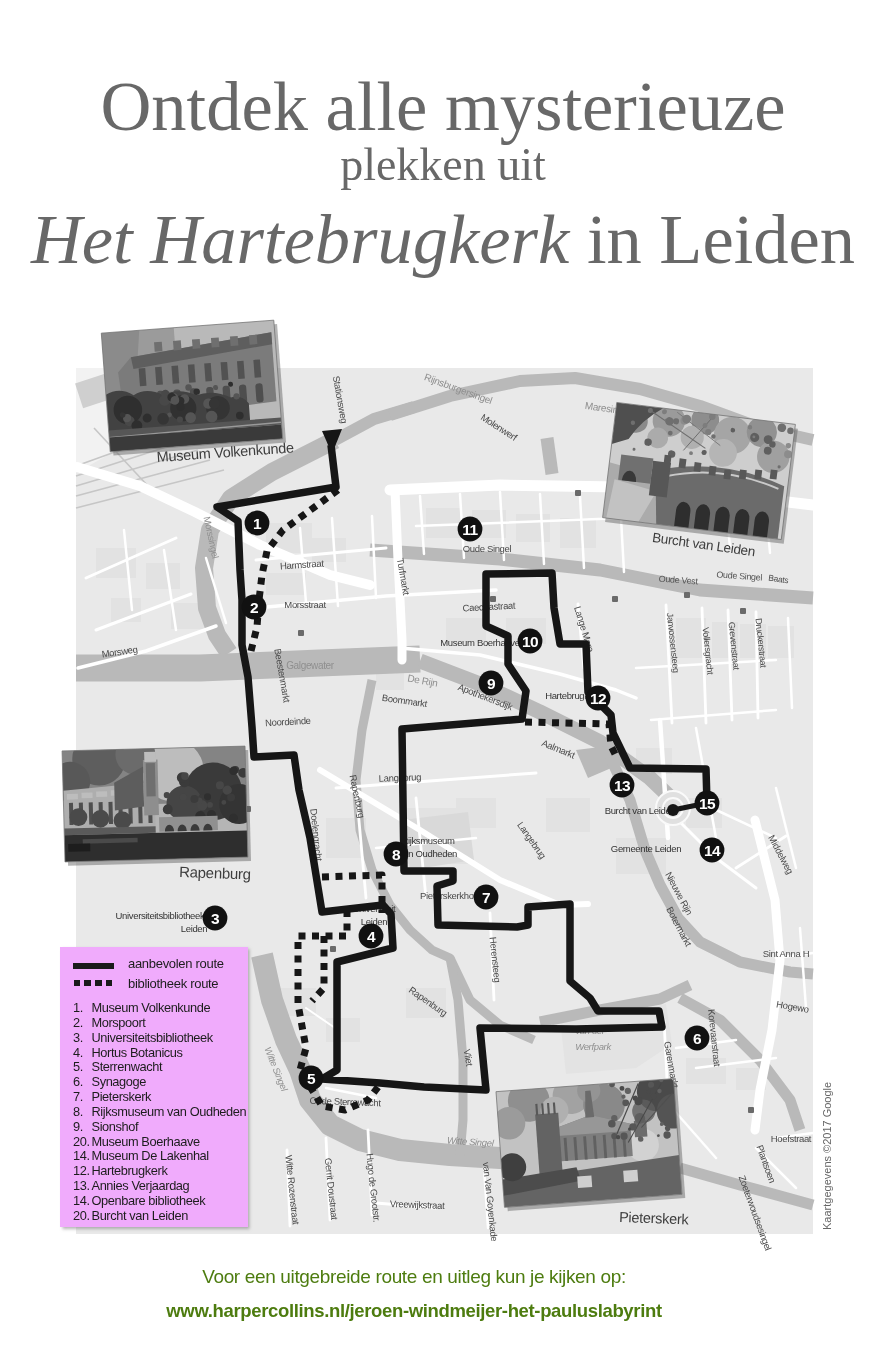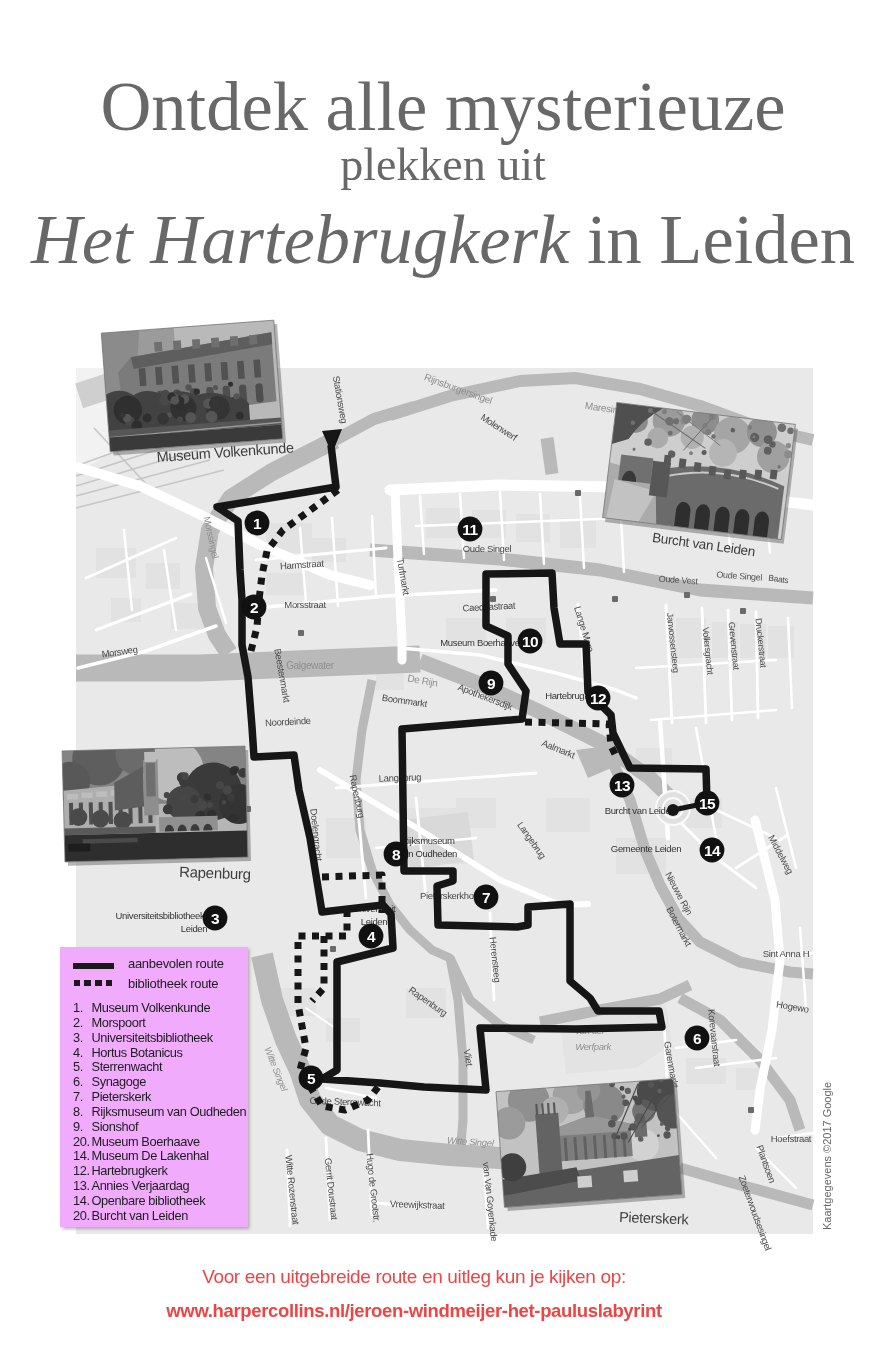--- a/index.html
+++ b/index.html
@@ -1,21 +1,21 @@
 <!DOCTYPE html>
 <html><head>
 <meta charset="utf-8">
 <style>
 html,body{margin:0;padding:0}
 body{width:886px;height:1347px;background:#fff;position:relative;overflow:hidden;font-family:"Liberation Sans",sans-serif}
 .tl{font-family:"Liberation Serif",serif;color:#686868;white-space:nowrap;position:absolute;width:886px;text-align:center;line-height:1}
 #legend{position:absolute;left:60px;top:947px;width:188px;height:280px;background:#f0abfc;box-shadow:1.5px 2px 3px rgba(120,120,120,.55)}
 .lg{position:absolute;font-size:13px;color:#1d1d1d;letter-spacing:-0.3px;white-space:nowrap}
 .li{position:absolute;font-size:12.8px;color:#1d1d1d;letter-spacing:-0.4px;white-space:nowrap}
-#b1,#b2{position:absolute;width:828px;text-align:center;color:#ef4444;white-space:nowrap}
+#b1,#b2{position:absolute;width:828px;text-align:center;color:#4d7c0f;white-space:nowrap}
 </style>
 </head>
 <body>
 <div class="tl" style="top:71px;font-size:70.5px">Ontdek alle mysterieuze</div>
 <div class="tl" style="top:142px;font-size:46px">plekken uit</div>
 <div class="tl" style="top:204px;font-size:70.5px"><i>Het Hartebrugkerk</i> in Leiden</div>
 <div style="position:absolute;left:76px;top:368px;width:737px;height:866px">
 <svg width="737" height="866" viewBox="0 0 737 866" style="overflow:visible">
 <rect x="0" y="0" width="737" height="866" fill="#e9e9e9"></rect>
 <polygon points="0,0 120,0 80,60 0,105" fill="#f2f2f2"></polygon>

